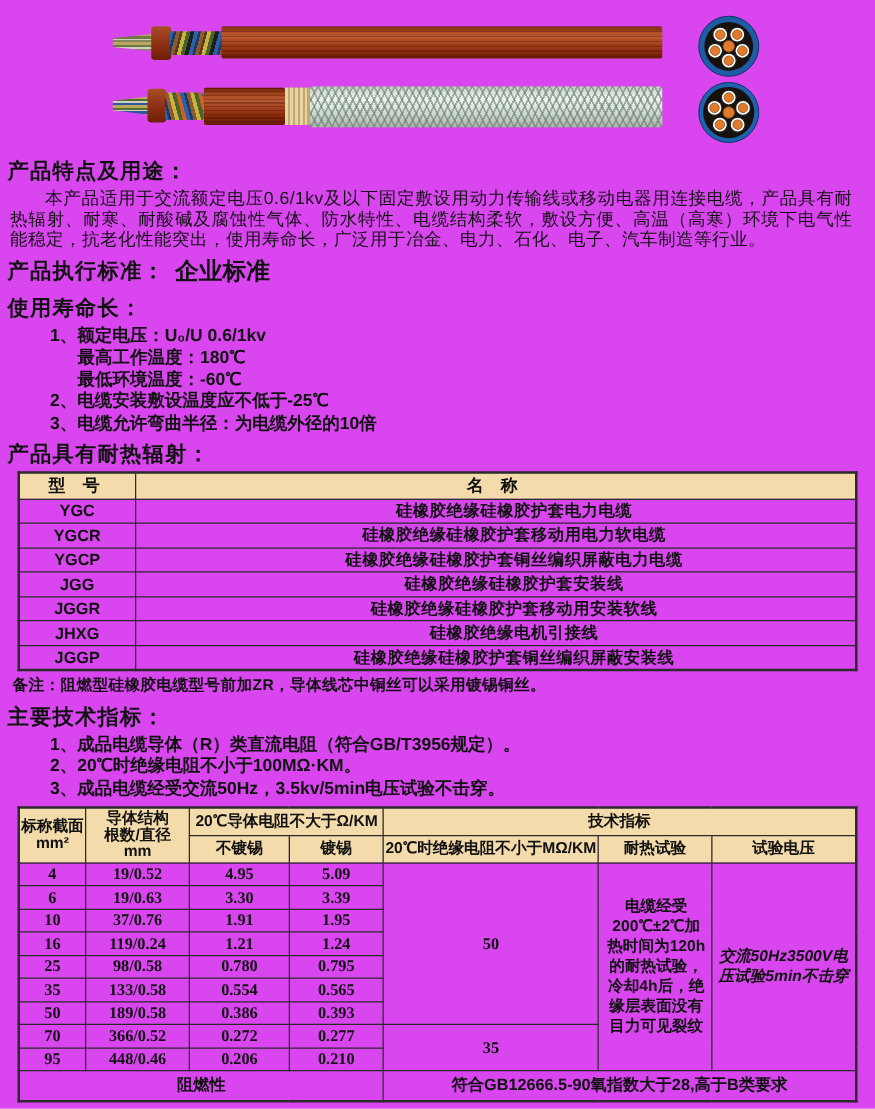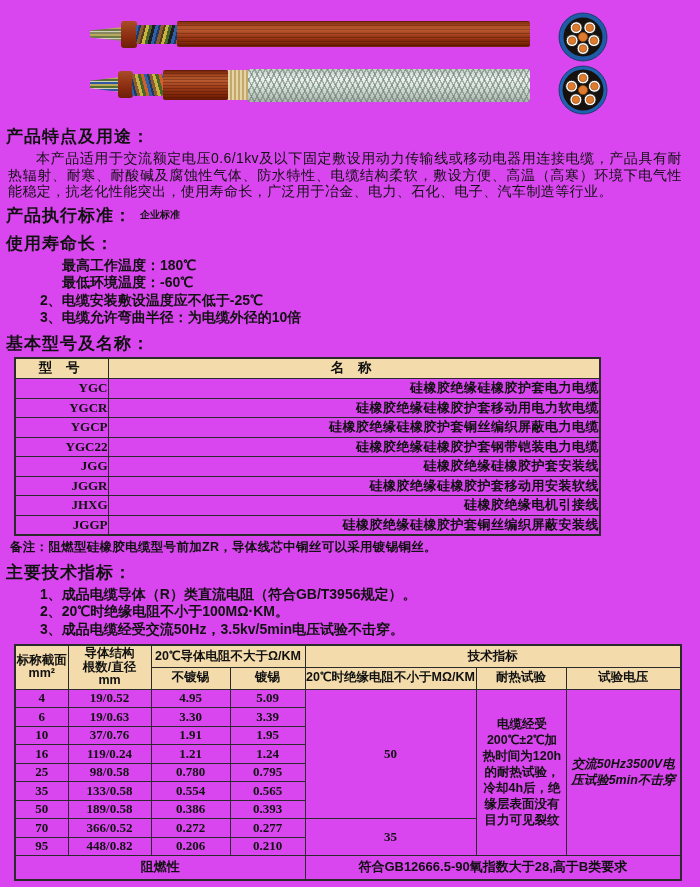--- a/index.html
+++ b/index.html
@@ -39,35 +39,35 @@
                repeating-linear-gradient(-63deg,rgba(100,125,115,0.55) 0 1.5px,rgba(0,0,0,0) 1.5px 5px),
                linear-gradient(180deg,#c2cac2 0%,#eef2ec 28%,#dde4dc 52%,#c3cbc2 78%,#aab3a9 100%); }
 
   
   .content { padding:0 16px 0 6px; }
   .h1 { font-size:17px; font-weight:800; letter-spacing:1px; margin:5px 0 2px 0; }
   .para { font-size:14px; font-weight:400; line-height:16.5px; text-align:justify;
           text-indent:2em; letter-spacing:0.4px; margin:1px 2px 1px 2px; }
   .inline-head { display:flex; align-items:center; margin:4px 0 1px 0; }
   .inline-head .h1 { margin:0; }
-  .inline-head .val { font-size:10px; font-weight:600; margin-left:8px; }
+  .inline-head .val { font-size:19px; font-weight:600; margin-left:8px; }
   .list-line { font-size:14px; font-weight:600; line-height:17.5px; }
   .ind-1 { padding-left:34px; }
   .ind-2 { padding-left:56px; }
 
   
-  table { border-collapse:collapse; table-layout:fixed; margin-left:8px; width:587px; }
+  table { border-collapse:collapse; table-layout:fixed; margin-left:8px; width:672px; }
   th, td { border:1px solid #2b2b2b; }
   table.model, table.spec { border:2px solid #2b2b2b; }
   th { background:#f4dbab; font-weight:800; }
 
   table.model th { height:21px; font-size:13.5px; letter-spacing:5px; }
   table.model td { height:19.5px; font-size:13px; font-weight:700; }
-  table.model .cell-model { text-align:right; font-family:Liberation Serif, serif; }
-  table.model .cell-name { text-align:right; padding-left:30px; letter-spacing:0.5px; }
+  table.model .cell-model { text-align:center; font-family:Liberation Sans, sans-serif; }
+  table.model .cell-name { text-align:center; padding-left:30px; letter-spacing:0.5px; }
   table.model col.mc1 { width:93px; }
 
   .note { font-size:12.5px; font-weight:700; margin:3px 0 2px 4px; letter-spacing:0.3px; }
 
   table.spec { font-size:12.5px; }
   table.spec th { font-size:12.5px; letter-spacing:0; line-height:13.5px; height:21px; padding:1px 0; }
   table.spec td { height:18.5px; text-align:center; font-weight:700; }
   table.spec td.num { font-family:"Liberation Serif", serif; font-size:13px; }
   table.spec col.c1{width:53px;} table.spec col.c2{width:83px;} table.spec col.c3{width:79px;}
   table.spec col.c4{width:75px;} table.spec col.c5{width:171px;} table.spec col.c6{width:90px;}
@@ -136,26 +136,27 @@
 
     <div class="h1">产品特点及用途：</div>
     <p class="para">本产品适用于交流额定电压0.6/1kv及以下固定敷设用动力传输线或移动电器用连接电缆，产品具有耐热辐射、耐寒、耐酸碱及腐蚀性气体、防水特性、电缆结构柔软，敷设方便、高温（高寒）环境下电气性能稳定，抗老化性能突出，使用寿命长，广泛用于冶金、电力、石化、电子、汽车制造等行业。</p>
 
     <div class="inline-head">
       <span class="h1">产品执行标准：</span>
       <span class="val">企业标准</span>
     </div>
 
     <div class="h1">使用寿命长：</div>
+    <div class="list-line ind-1">1、额定电压：U₀/U  0.6/1kv</div>
     <div class="list-line ind-2">最高工作温度：180℃</div>
     <div class="list-line ind-2">最低环境温度：-60℃</div>
     <div class="list-line ind-1">2、电缆安装敷设温度应不低于-25℃</div>
     <div class="list-line ind-1">3、电缆允许弯曲半径：为电缆外径的10倍</div>
 
-    <div class="h1">基本型号及名称：</div>
+    <div class="h1">产品具有耐热辐射：</div>
 
     <table class="model" style="margin-top:2px;">
       <colgroup>
           <col class="mc1">
           <col>
         </colgroup>
       <thead>
         <tr>
           <th>型 号</th>
           <th>名 称</th>
@@ -166,24 +167,20 @@
             <td class="cell-model">YGC</td>
             <td class="cell-name">硅橡胶绝缘硅橡胶护套电力电缆</td>
           </tr>
         <tr>
             <td class="cell-model">YGCR</td>
             <td class="cell-name">硅橡胶绝缘硅橡胶护套移动用电力软电缆</td>
           </tr>
         <tr>
             <td class="cell-model">YGCP</td>
             <td class="cell-name">硅橡胶绝缘硅橡胶护套铜丝编织屏蔽电力电缆</td>
-          </tr>
-        <tr>
-            <td class="cell-model">YGC22</td>
-            <td class="cell-name">硅橡胶绝缘硅橡胶护套钢带铠装电力电缆</td>
           </tr>
         <tr>
             <td class="cell-model">JGG</td>
             <td class="cell-name">硅橡胶绝缘硅橡胶护套安装线</td>
           </tr>
         <tr>
             <td class="cell-model">JGGR</td>
             <td class="cell-name">硅橡胶绝缘硅橡胶护套移动用安装软线</td>
           </tr>
         <tr>
@@ -284,21 +281,21 @@
         </tr>
         <tr>
           <td class="num">70</td>
           <td class="num">366/0.52</td>
           <td class="num">0.272</td>
           <td class="num">0.277</td>
           <td class="num" rowspan="2">35</td>
         </tr>
         <tr>
           <td class="num">95</td>
-          <td class="num">448/0.82</td>
+          <td class="num">448/0.46</td>
           <td class="num">0.206</td>
           <td class="num">0.210</td>
         </tr>
         <tr class="flame-row">
           <td colspan="4">阻燃性</td>
           <td colspan="3">符合GB12666.5-90氧指数大于28,高于B类要求</td>
         </tr>
       </tbody>
     </table>
 

